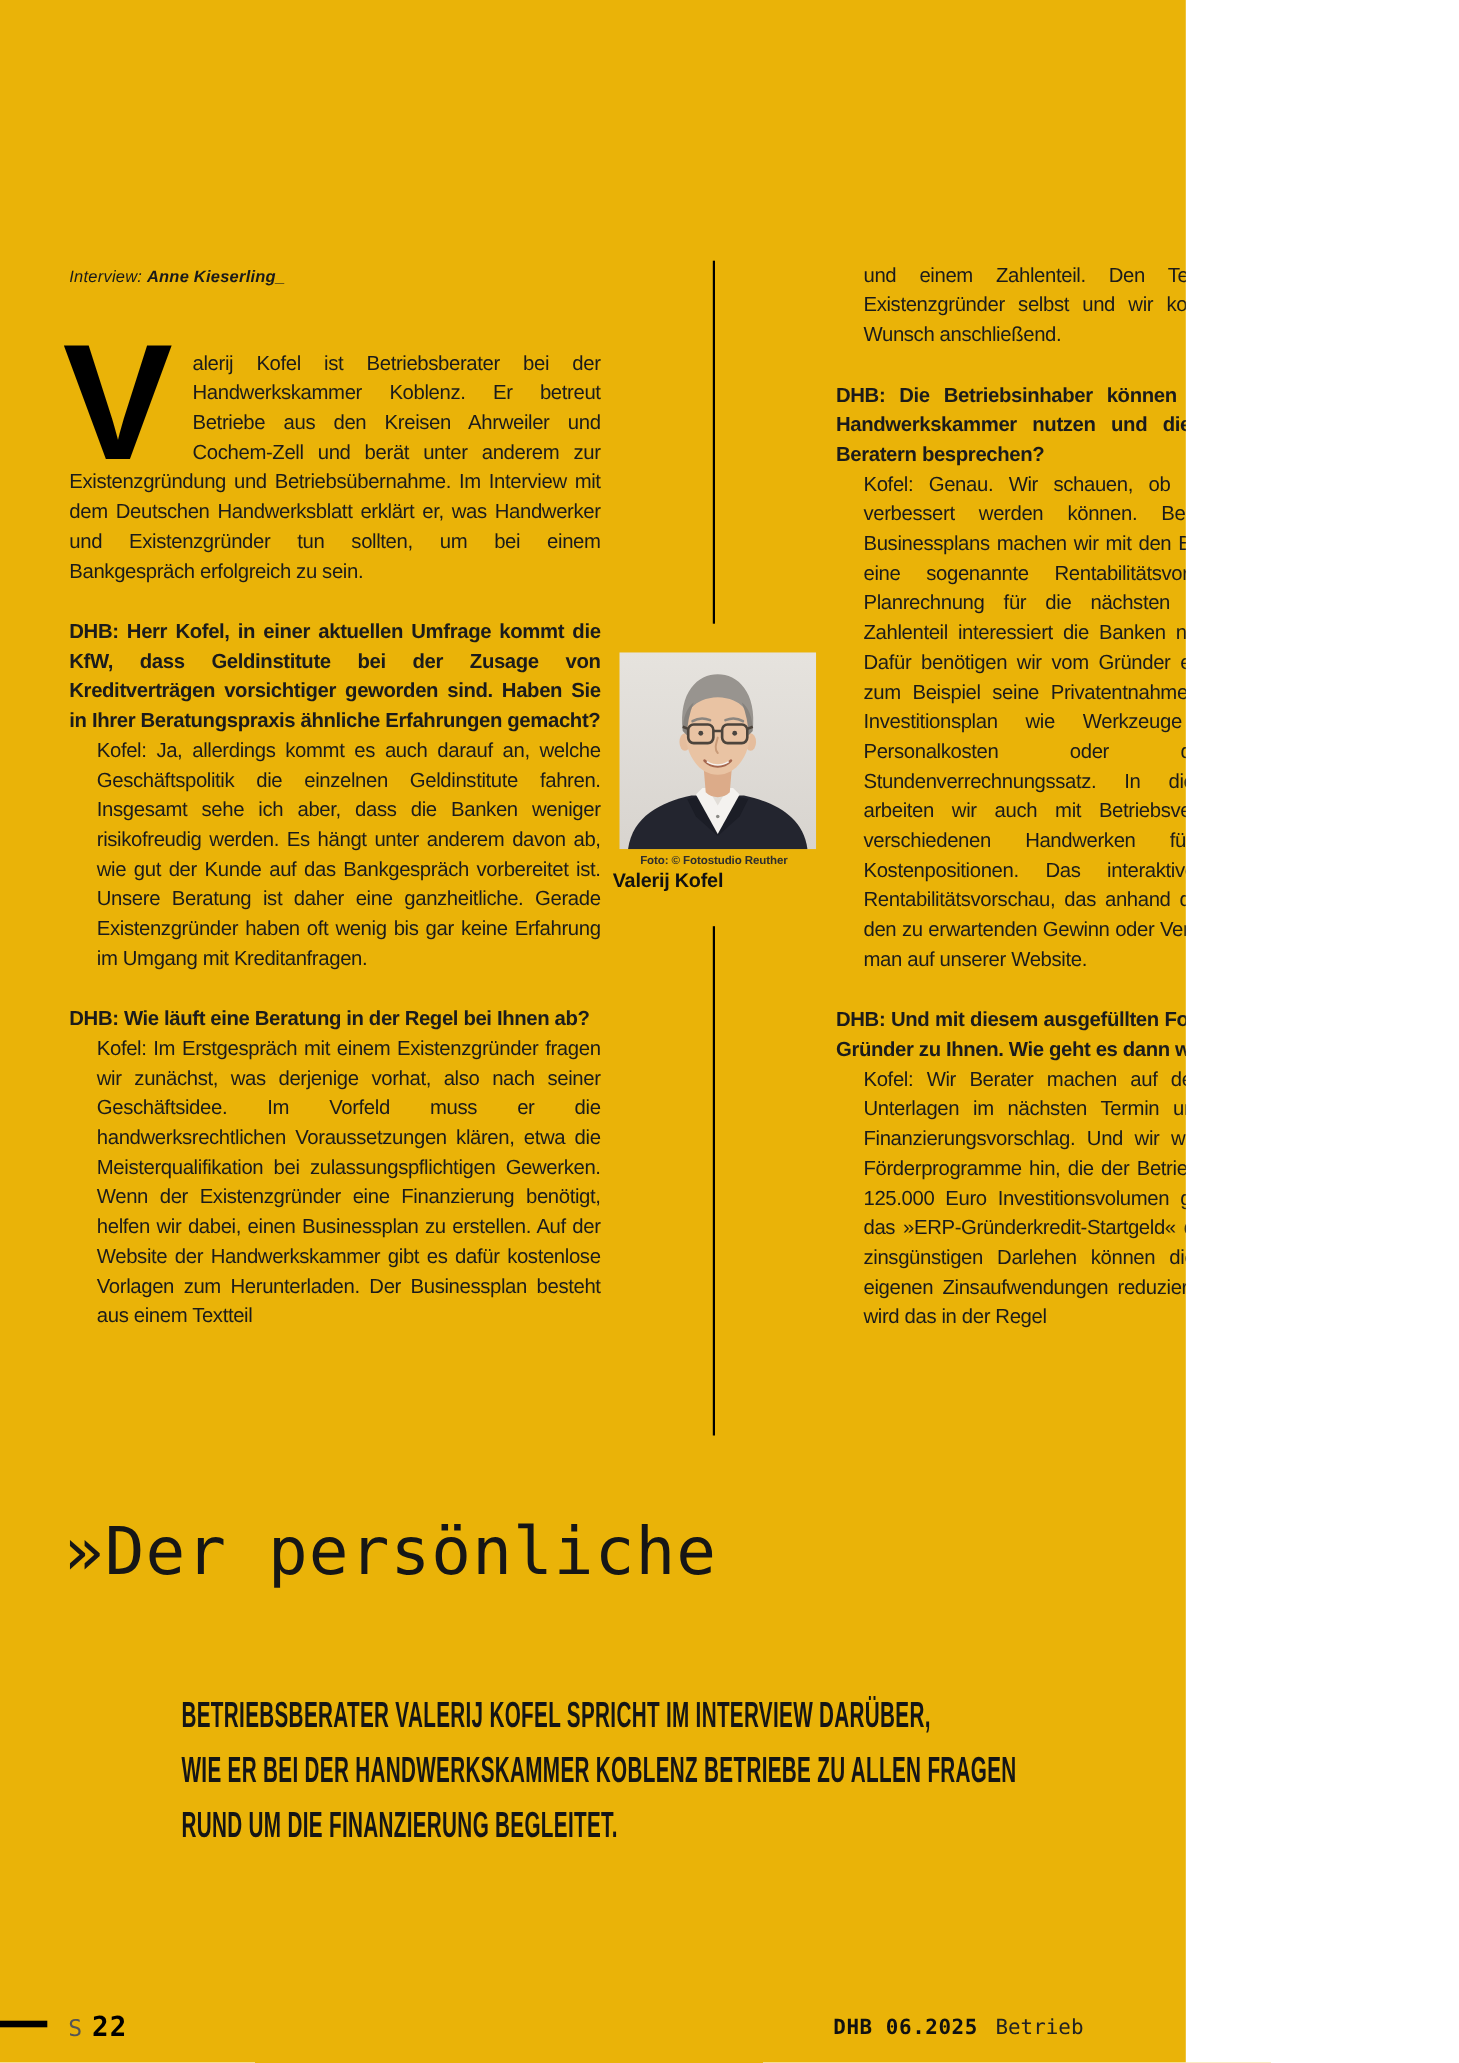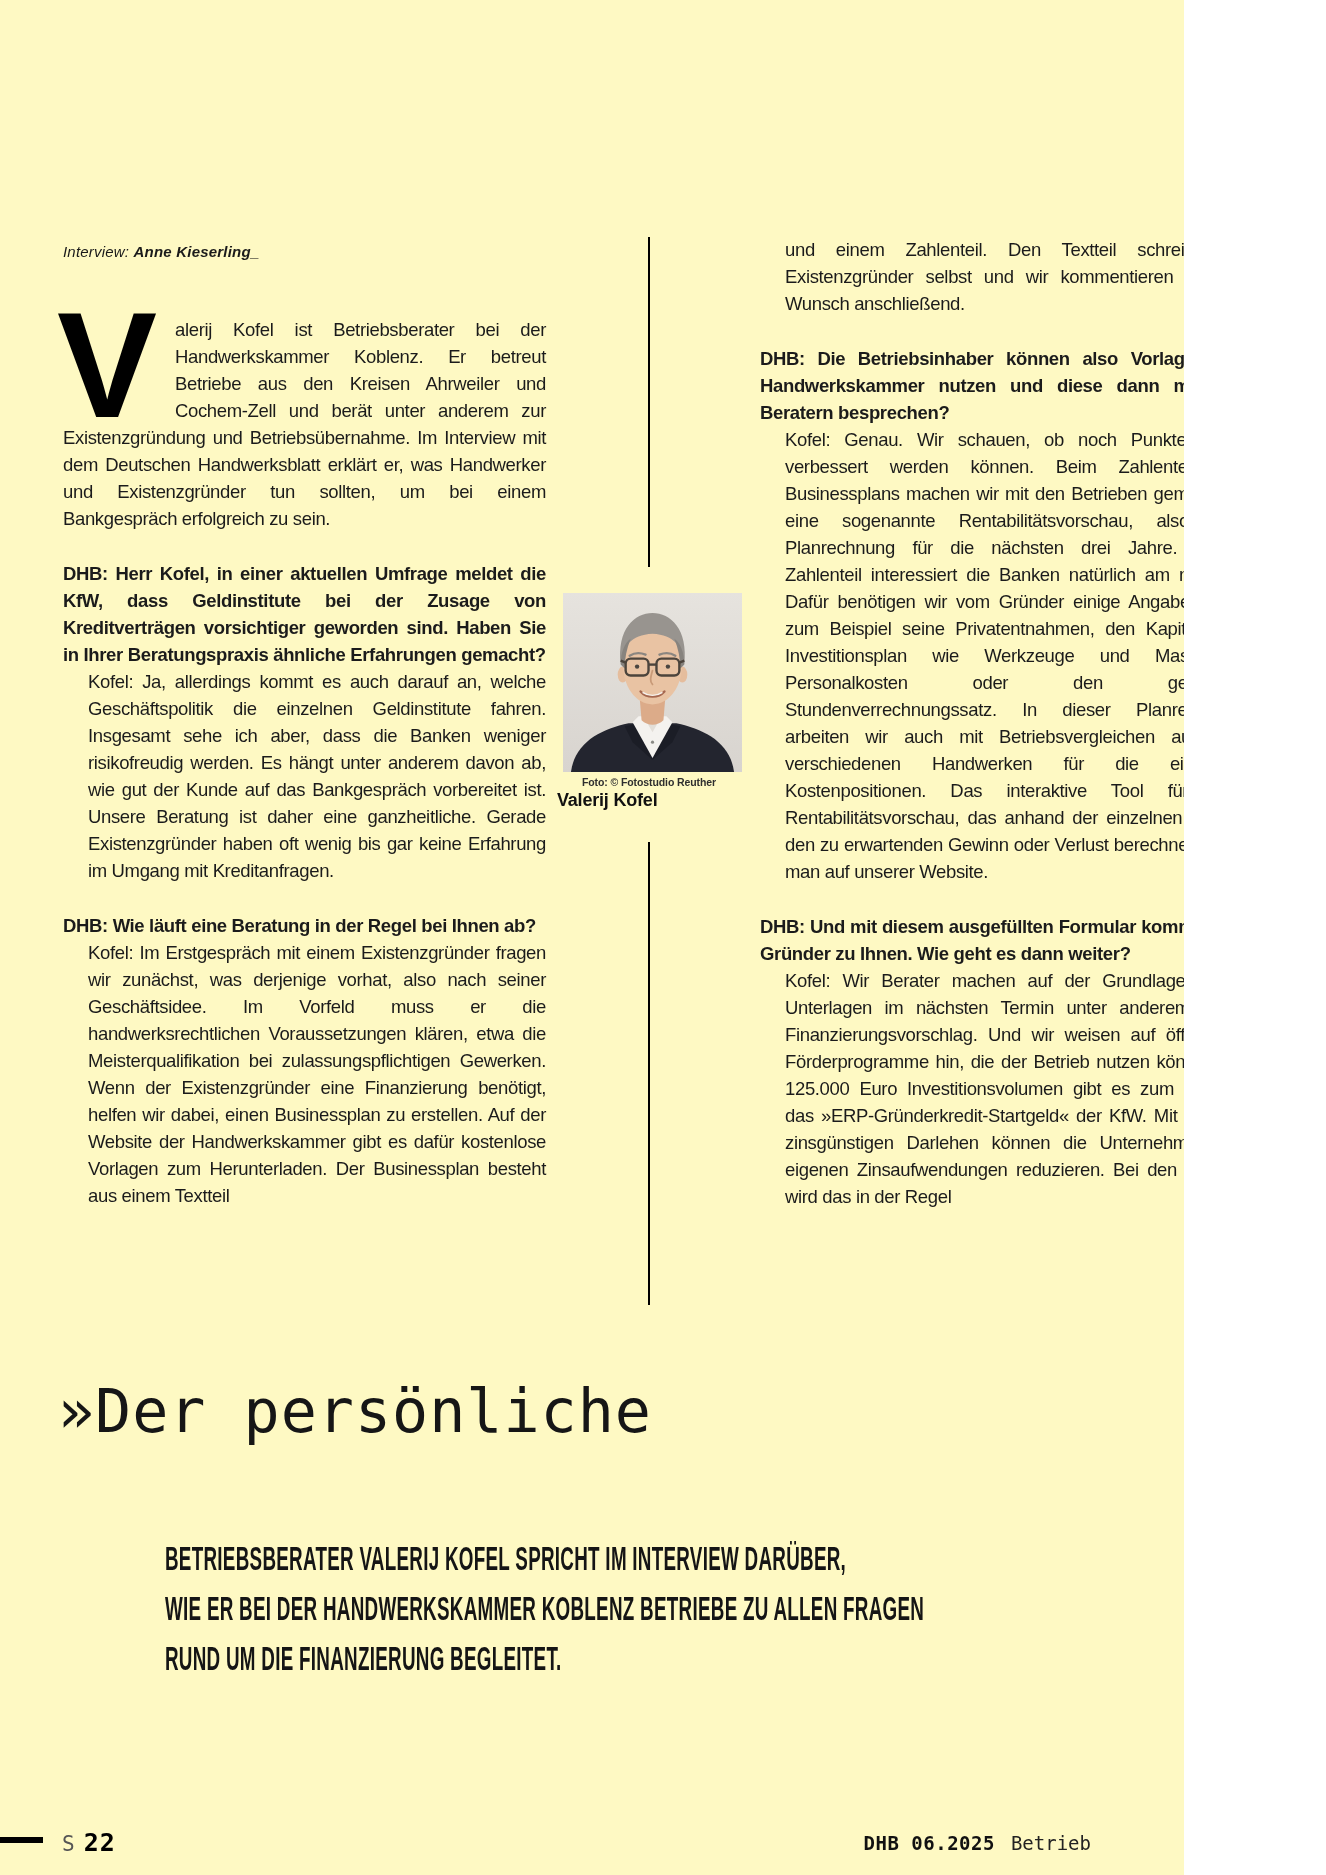--- a/index.html
+++ b/index.html
@@ -1,16 +1,16 @@
 <!DOCTYPE html>
 <html lang="de"><head>
 <meta charset="utf-8">
 <style>
   html,body{margin:0;padding:0;background:#ffffff;}
-  .page{position:relative;width:1184px;height:1875px;background:#fef9c3;overflow:hidden;
+  .page{position:relative;width:1078px;height:1875px;background:#eab308;overflow:hidden;
         font-family:"Liberation Sans",sans-serif;color:#1b1b1b;}
 
   
   .byline{position:absolute;left:63px;top:243px;font-style:italic;font-size:15px;
           letter-spacing:.2px;color:#1a1a1a;white-space:nowrap;}
   .byline .name{font-weight:bold;}
 
   
   .col{position:absolute;}
   .col-left{left:63px;top:316px;width:483px;}
@@ -69,21 +69,21 @@
     <span>Interview:</span>
     <span class="name">Anne Kieserling_</span>
   </div>
 
   <div class="col col-left">
     <p class="intro">
       <span class="dropcap">V</span>
       <span class="dropcap-spacer"></span>
       <span>alerij Kofel ist Betriebsberater bei der Handwerkskammer Koblenz. Er betreut Betriebe aus den Kreisen Ahrweiler und Cochem-Zell und berät unter anderem zur Existenzgründung und Betriebsübernahme. Im Interview mit dem Deutschen Handwerksblatt erklärt er, was Handwerker und Existenzgründer tun sollten, um bei einem Bankgespräch erfolgreich zu sein.</span>
     </p>
-    <p class="question">DHB: Herr Kofel, in einer aktuellen Umfrage meldet die KfW, dass Geldinstitute bei der Zusage von Kreditverträgen vorsichtiger geworden sind. Haben Sie in Ihrer Beratungspraxis ähnliche Erfahrungen gemacht?</p>
+    <p class="question">DHB: Herr Kofel, in einer aktuellen Umfrage kommt die KfW, dass Geldinstitute bei der Zusage von Kreditverträgen vorsichtiger geworden sind. Haben Sie in Ihrer Beratungspraxis ähnliche Erfahrungen gemacht?</p>
     <p class="answer">Kofel: Ja, allerdings kommt es auch darauf an, welche Geschäftspolitik die einzelnen Geldinstitute fahren. Insgesamt sehe ich aber, dass die Banken weniger risikofreudig werden. Es hängt unter anderem davon ab, wie gut der Kunde auf das Bankgespräch vorbereitet ist. Unsere Beratung ist daher eine ganzheitliche. Gerade Existenzgründer haben oft wenig bis gar keine Erfahrung im Umgang mit Kreditanfragen.</p>
     <p class="question">DHB: Wie läuft eine Beratung in der Regel bei Ihnen ab?</p>
     <p class="answer">Kofel: Im Erstgespräch mit einem Existenzgründer fragen wir zunächst, was derjenige vorhat, also nach seiner Geschäftsidee. Im Vorfeld muss er die handwerksrechtlichen Voraussetzungen klären, etwa die Meisterqualifikation bei zulassungspflichtigen Gewerken. Wenn der Existenzgründer eine Finanzierung benötigt, helfen wir dabei, einen Businessplan zu erstellen. Auf der Website der Handwerkskammer gibt es dafür kostenlose Vorlagen zum Herunterladen. Der Businessplan besteht aus einem Textteil</p>
   </div>
 
   <div class="rule rule-top"></div>
   <div class="rule rule-bottom"></div>
 
   <div class="photo">
     <svg viewBox="0 0 180 180">

